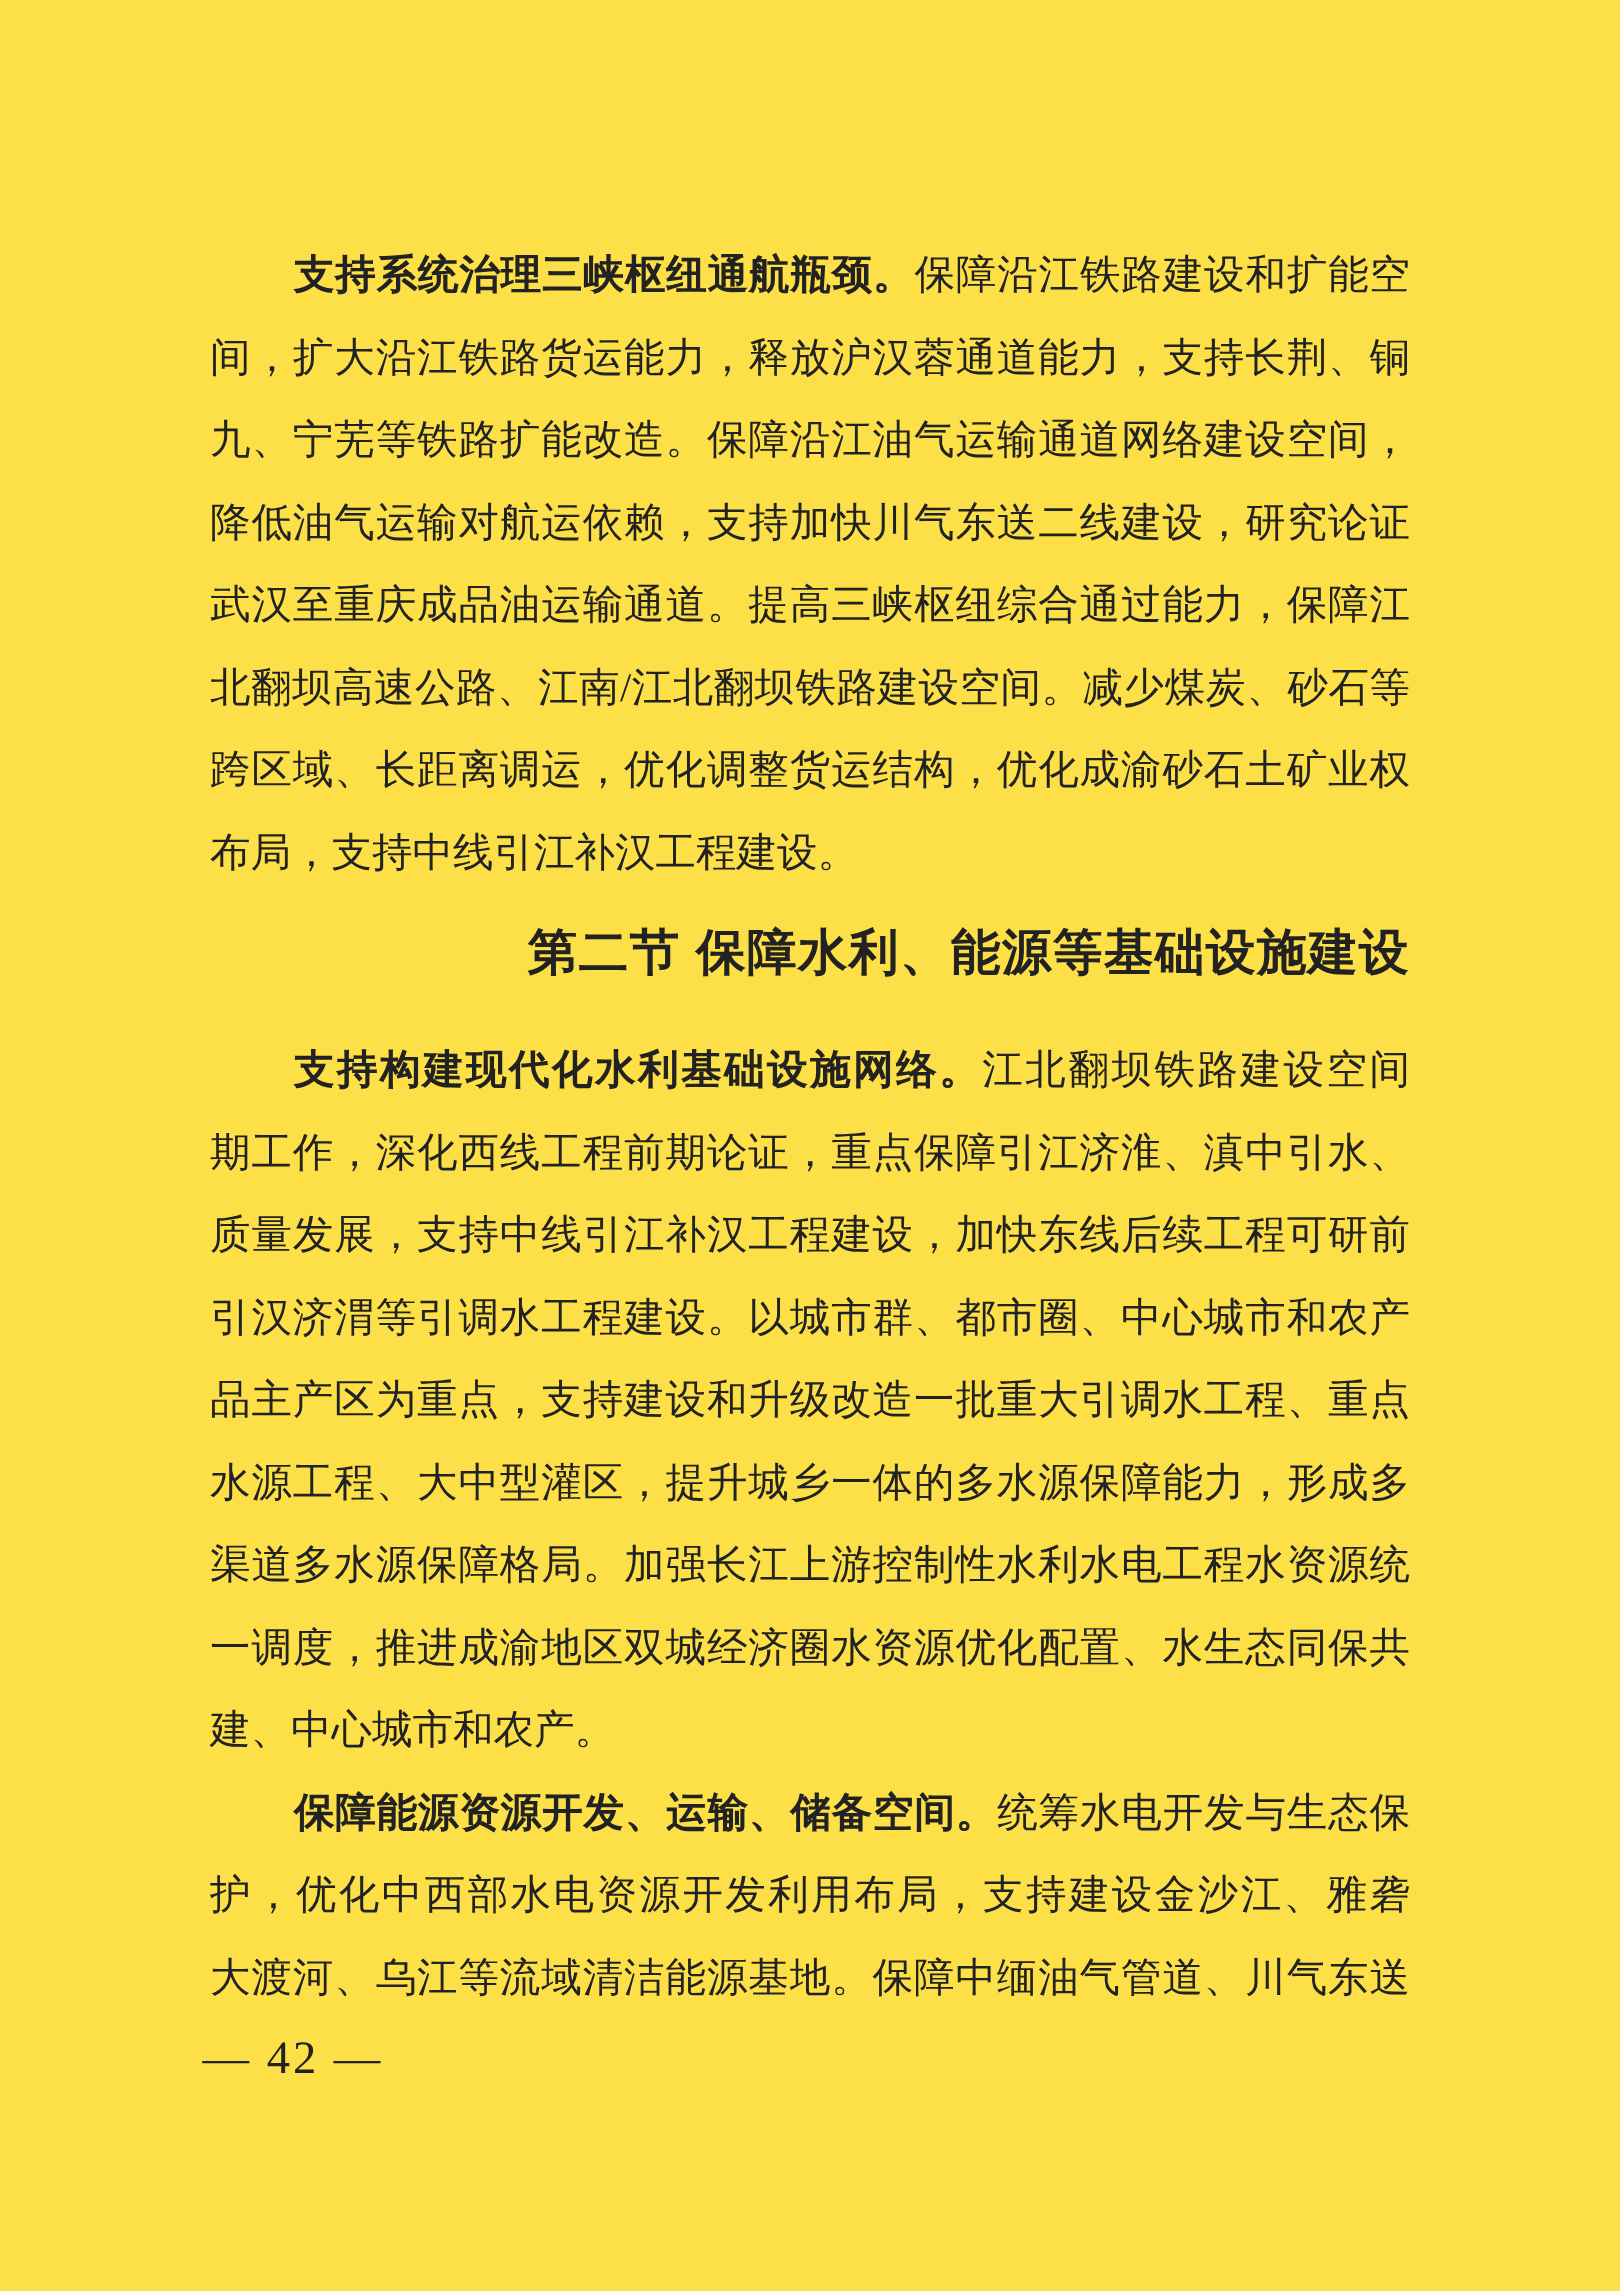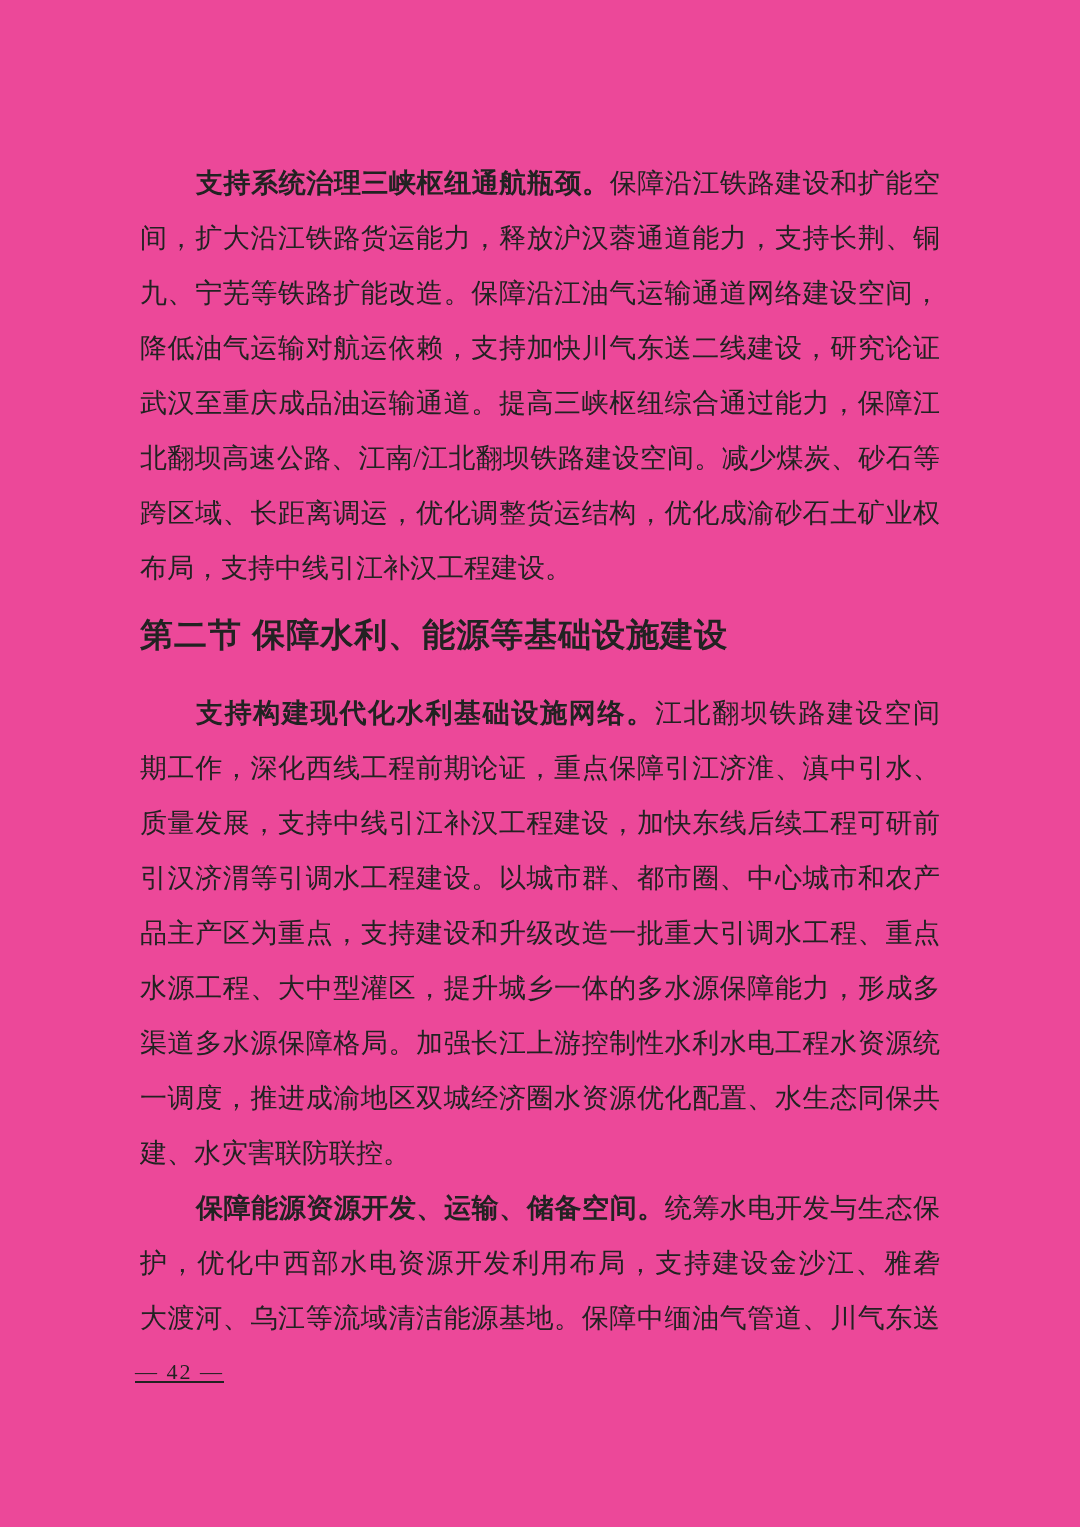--- a/index.html
+++ b/index.html
@@ -11,21 +11,21 @@
     height: 1527px;
     position: relative;
     background: #ffffff;
     font-family: "Liberation Serif", serif;
     color: #222222;
     overflow: hidden;
   }
   .page {
     position: absolute;
     inset: 0;
-    background: #ec4899;
+    background: #fde047;
   }
   .page-content {
     position: absolute;
     left: 140px;
     top: 156px;
     width: 800px;
   }
   .paragraph {
     margin: 0;
   }
@@ -45,35 +45,34 @@
   }
   .bold-lead {
     font-weight: 700;
   }
   .section-heading {
     font-family: "Liberation Sans", sans-serif;
     font-weight: 700;
     font-size: 33px;
     line-height: 58px;
     height: 58px;
-    text-align: left;
+    text-align: right;
     margin-top: 10px;
     margin-bottom: 22px;
     letter-spacing: 1px;
   }
   .page-footer {
     position: absolute;
     left: 135px;
     top: 1352px;
-    font-size: 22px;
+    font-size: 31px;
     line-height: 40px;
     font-family: "Liberation Serif", serif;
     color: #222222;
     letter-spacing: 2px;
-    text-decoration: underline;
   }
 </style>
 </head>
 <body>
 
 <div class="page">
   <div class="page-content">
       <div class="paragraph">
         <div class="body-line jl indent"><span class="bold-lead">支持系统治理三峡枢纽通航瓶颈。</span><span>保障沿江铁路建设和扩能空</span></div>
         <div class="body-line jl"><span>间，扩大沿江铁路货运能力，释放沪汉蓉通道能力，支持长荆、铜</span></div>
@@ -87,21 +86,21 @@
       <div class="section-heading">第二节 保障水利、能源等基础设施建设</div>
       <div class="paragraph">
         <div class="body-line jl indent"><span class="bold-lead">支持构建现代化水利基础设施网络。</span><span>江北翻坝铁路建设空间</span></div>
         <div class="body-line jl"><span>期工作，深化西线工程前期论证，重点保障引江济淮、滇中引水、</span></div>
         <div class="body-line jl"><span>质量发展，支持中线引江补汉工程建设，加快东线后续工程可研前</span></div>
         <div class="body-line jl"><span>引汉济渭等引调水工程建设。以城市群、都市圈、中心城市和农产</span></div>
         <div class="body-line jl"><span>品主产区为重点，支持建设和升级改造一批重大引调水工程、重点</span></div>
         <div class="body-line jl"><span>水源工程、大中型灌区，提升城乡一体的多水源保障能力，形成多</span></div>
         <div class="body-line jl"><span>渠道多水源保障格局。加强长江上游控制性水利水电工程水资源统</span></div>
         <div class="body-line jl"><span>一调度，推进成渝地区双城经济圈水资源优化配置、水生态同保共</span></div>
-        <div class="body-line"><span>建、水灾害联防联控。</span></div>
+        <div class="body-line"><span>建、中心城市和农产。</span></div>
       </div>
       <div class="paragraph">
         <div class="body-line jl indent"><span class="bold-lead">保障能源资源开发、运输、储备空间。</span><span>统筹水电开发与生态保</span></div>
         <div class="body-line jl"><span>护，优化中西部水电资源开发利用布局，支持建设金沙江、雅砻江、</span></div>
         <div class="body-line jl"><span>大渡河、乌江等流域清洁能源基地。保障中缅油气管道、川气东送</span></div>
       </div>
     </div>
   <div class="page-footer">— 42 —</div>
 </div>
 

